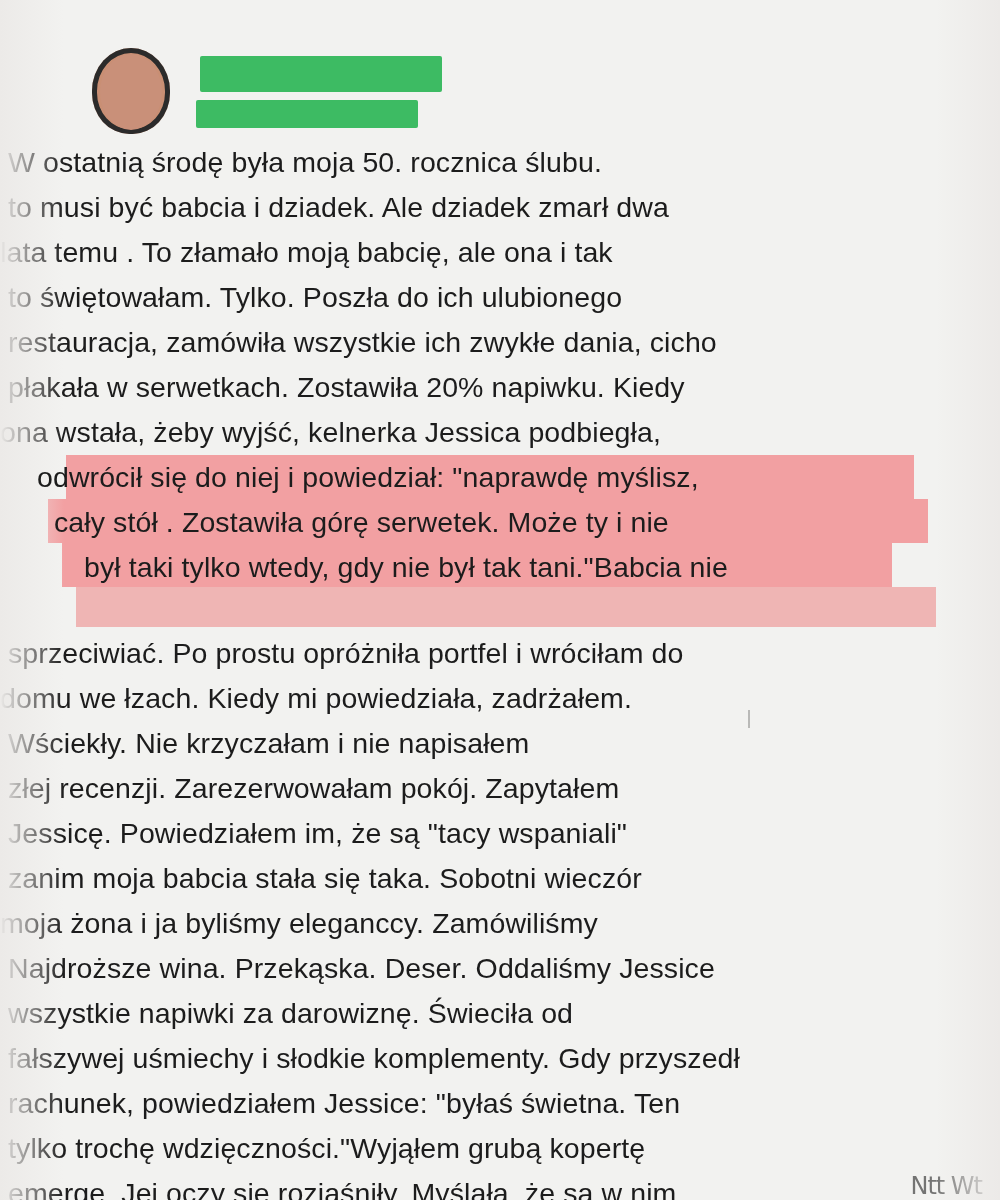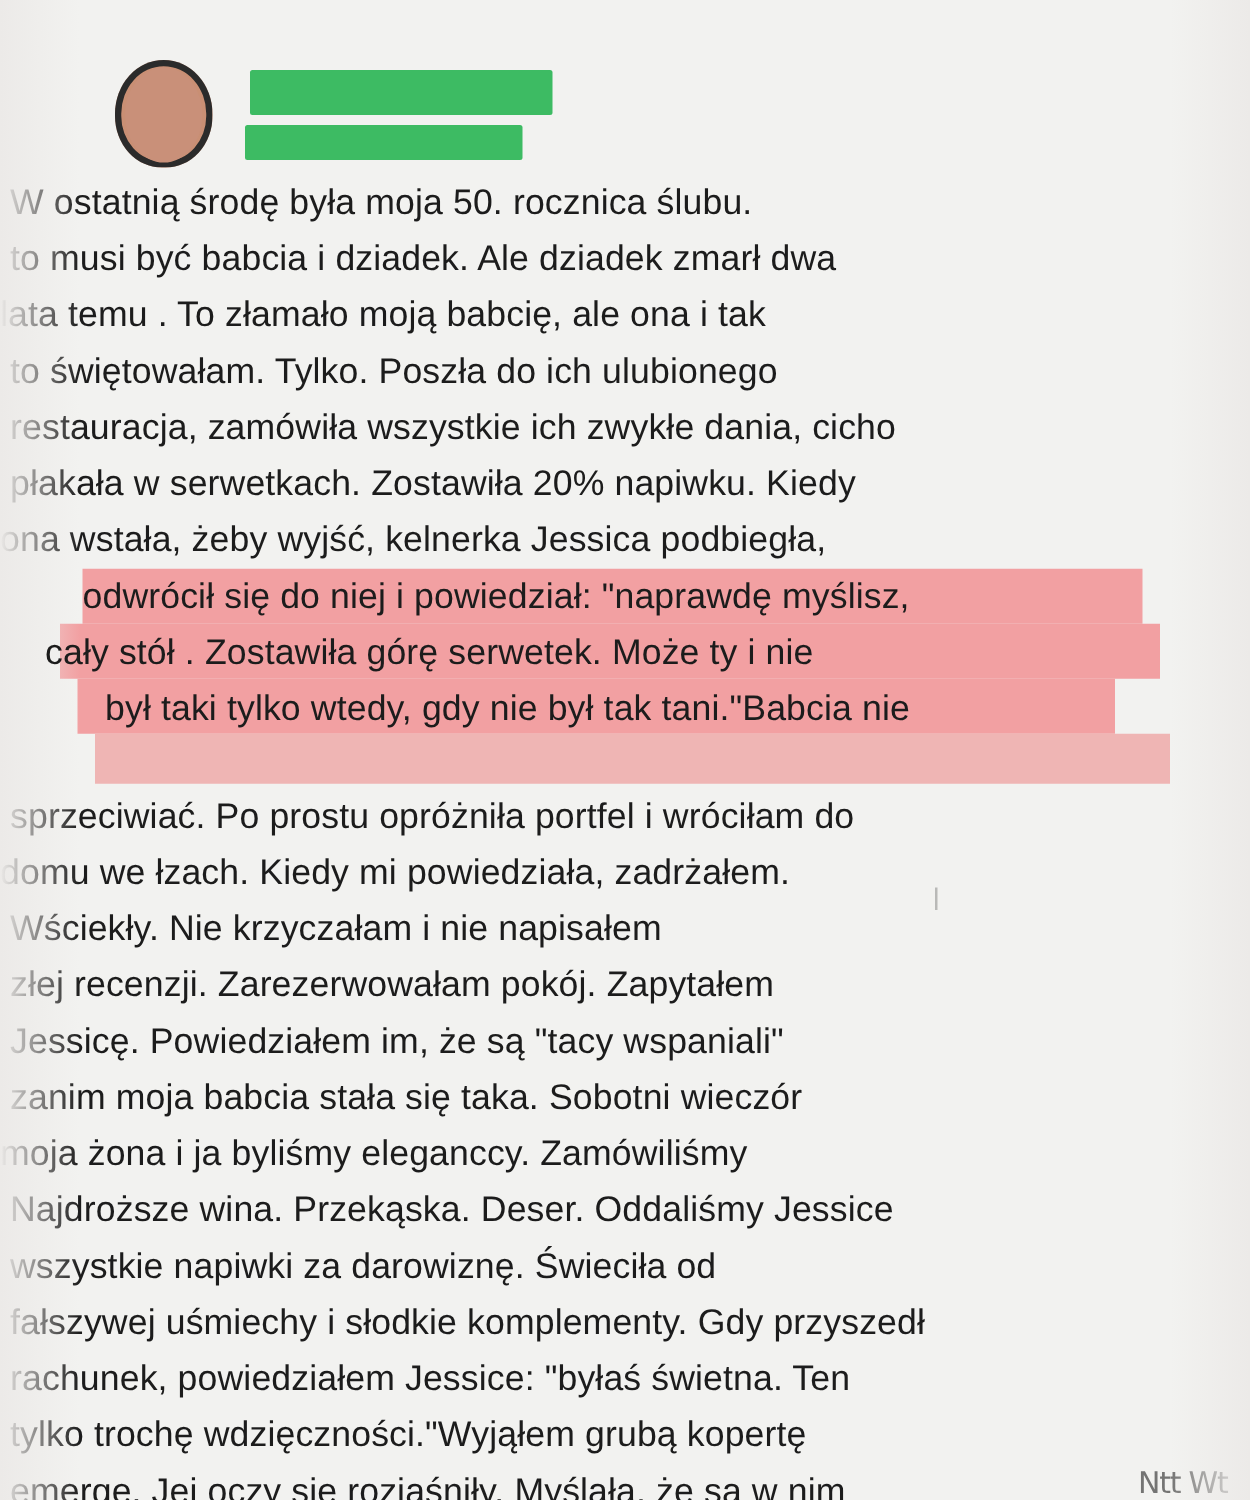--- a/index.html
+++ b/index.html
@@ -171,22 +171,22 @@
     <div class="line"><span class="txt"> to świętowałam. Tylko. Poszła do ich ulubionego</span></div>
     <div class="line"><span class="txt"> restauracja, zamówiła wszystkie ich zwykłe dania, cicho</span></div>
     <div class="line"><span class="txt"> płakała w serwetkach. Zostawiła 20% napiwku. Kiedy</span></div>
     <div class="line"><span class="txt">ona wstała, żeby wyjść, kelnerka Jessica podbiegła,</span></div>
 
     <div style="position:relative;height:176px;">
       <div class="hl hl-1"></div>
       <div class="hl hl-2"></div>
       <div class="hl hl-3"></div>
       <div class="hl hl-4"></div>
-      <div class="line hl-wrap"><span class="txt" style="padding-left:66px">odwrócił się do niej i powiedział: "naprawdę myślisz,</span></div>
-      <div class="line hl-wrap"><span class="txt" style="padding-left:36px">cały stół . Zostawiła górę serwetek. Może ty i nie</span></div>
+      <div class="line hl-wrap"><span class="txt" style="padding-left:37px">odwrócił się do niej i powiedział: "naprawdę myślisz,</span></div>
+      <div class="line hl-wrap"><span class="txt" style="padding-left:54px">cały stół . Zostawiła górę serwetek. Może ty i nie</span></div>
       <div class="line hl-wrap"><span class="txt" style="padding-left:76px"> był taki tylko wtedy, gdy nie był tak tani."Babcia nie</span></div>
     </div>
 
     <div class="line"><span class="txt"> sprzeciwiać. Po prostu opróżniła portfel i wróciłam do</span></div>
     <div class="line"><span class="txt">domu we łzach. Kiedy mi powiedziała, zadrżałem.</span></div>
     <div class="line"><span class="txt"> Wściekły. Nie krzyczałam i nie napisałem</span></div>
     <div class="line"><span class="txt"> złej recenzji. Zarezerwowałam pokój. Zapytałem</span></div>
     <div class="line"><span class="txt"> Jessicę. Powiedziałem im, że są "tacy wspaniali"</span></div>
     <div class="line"><span class="txt"> zanim moja babcia stała się taka. Sobotni wieczór</span></div>
     <div class="line"><span class="txt">moja żona i ja byliśmy eleganccy. Zamówiliśmy</span></div>

